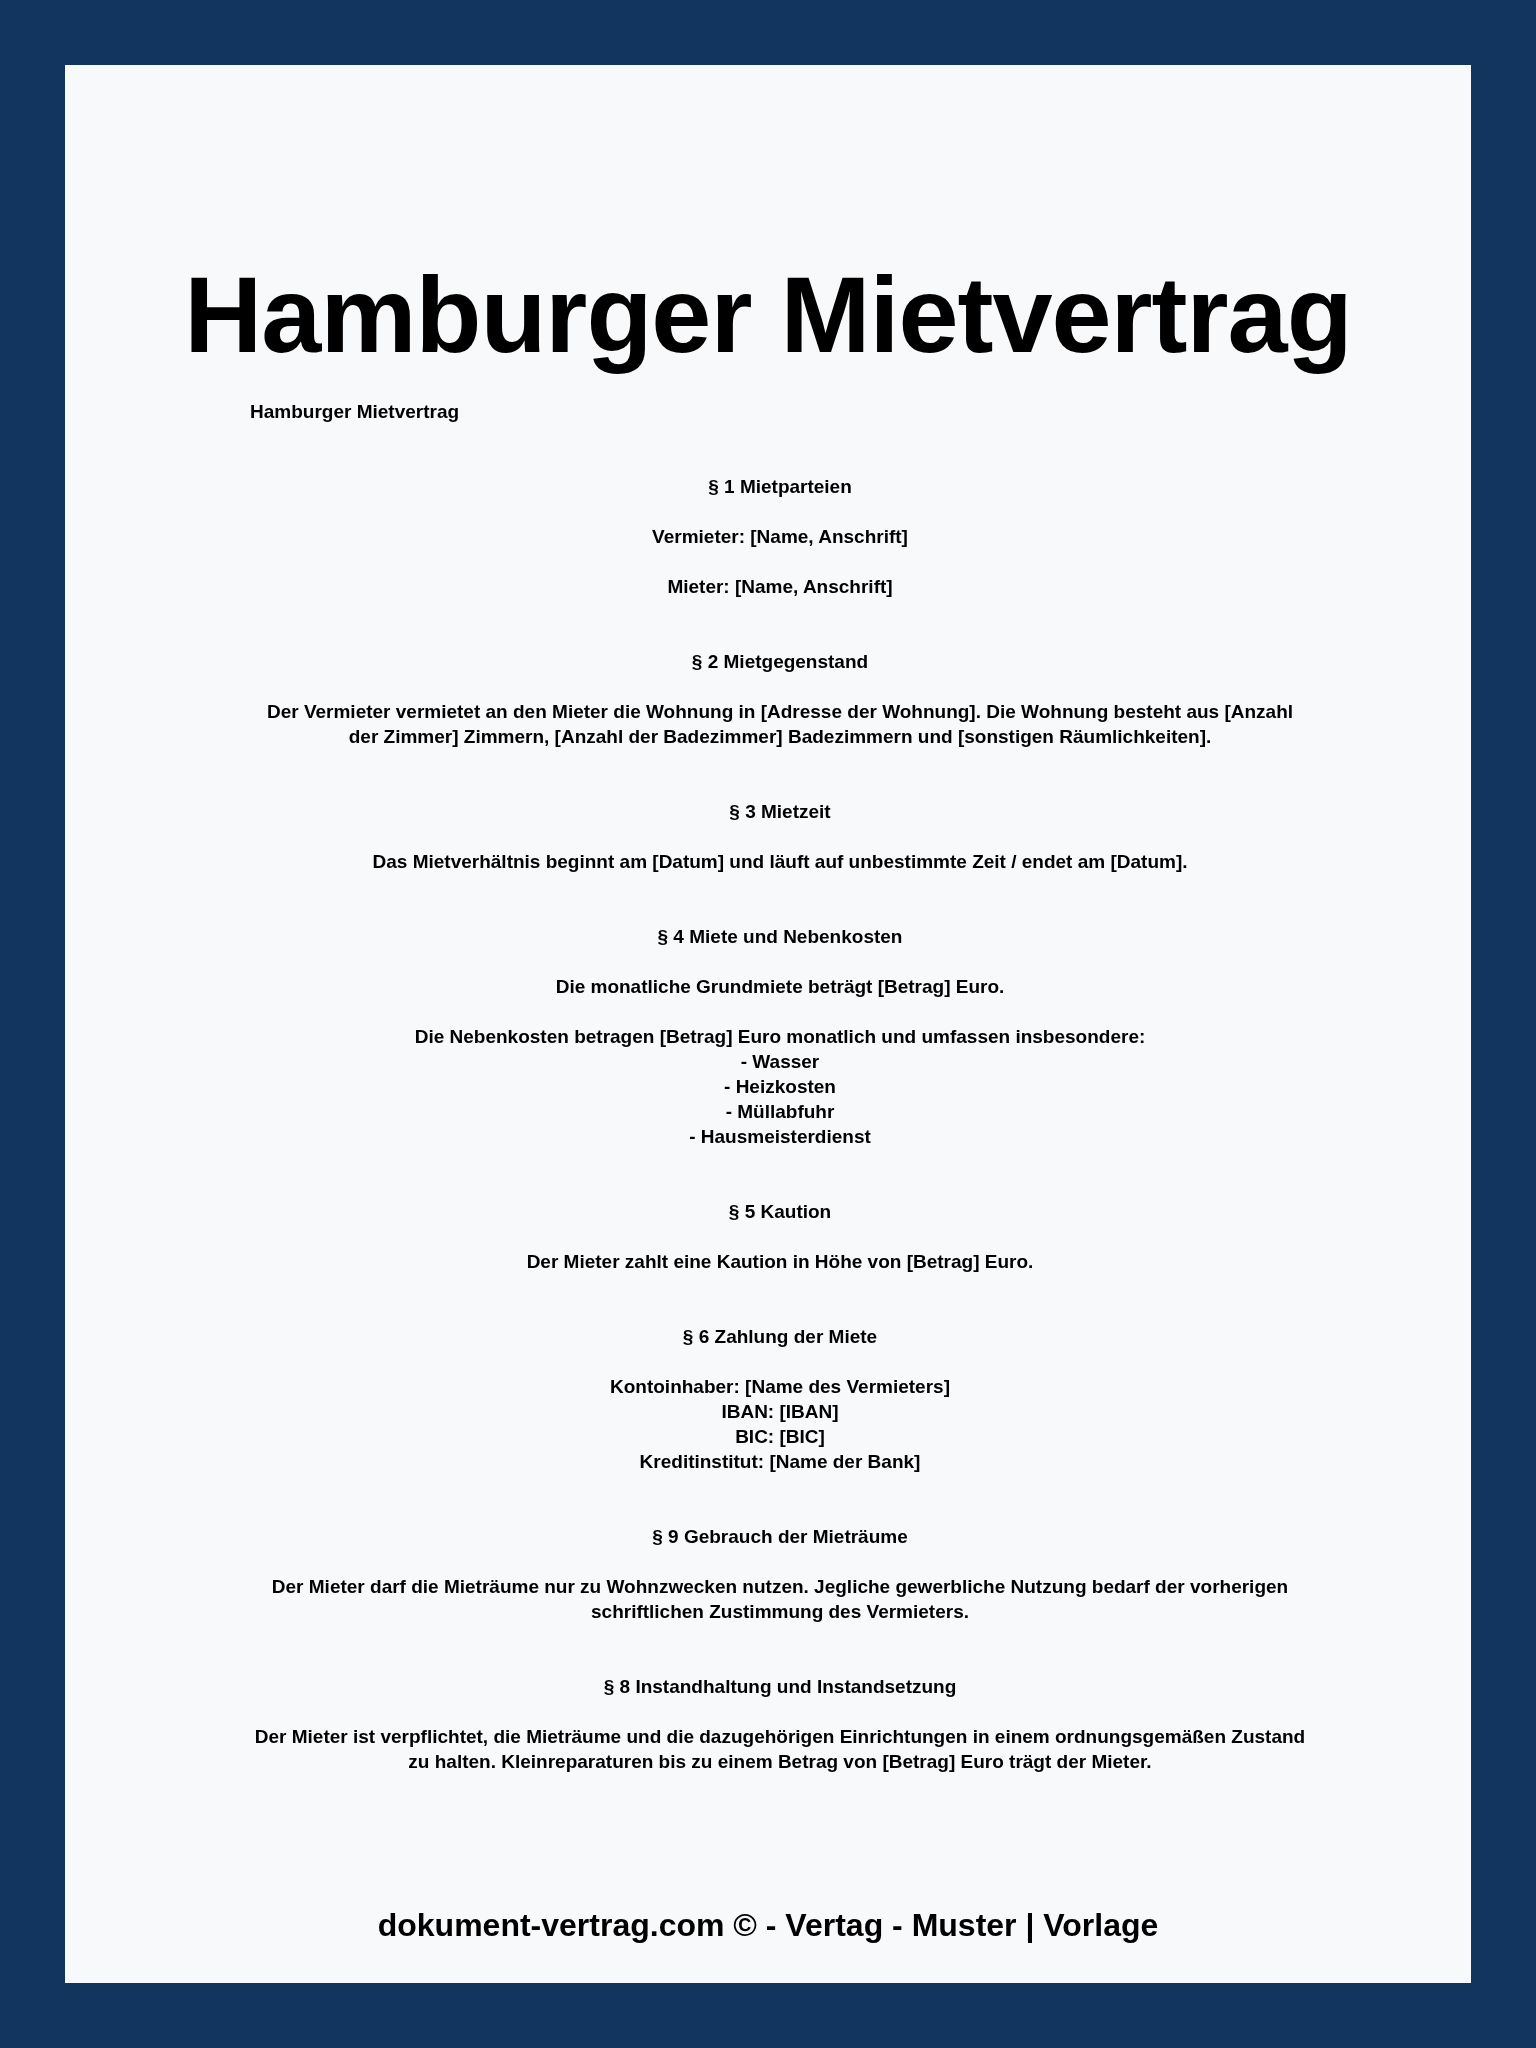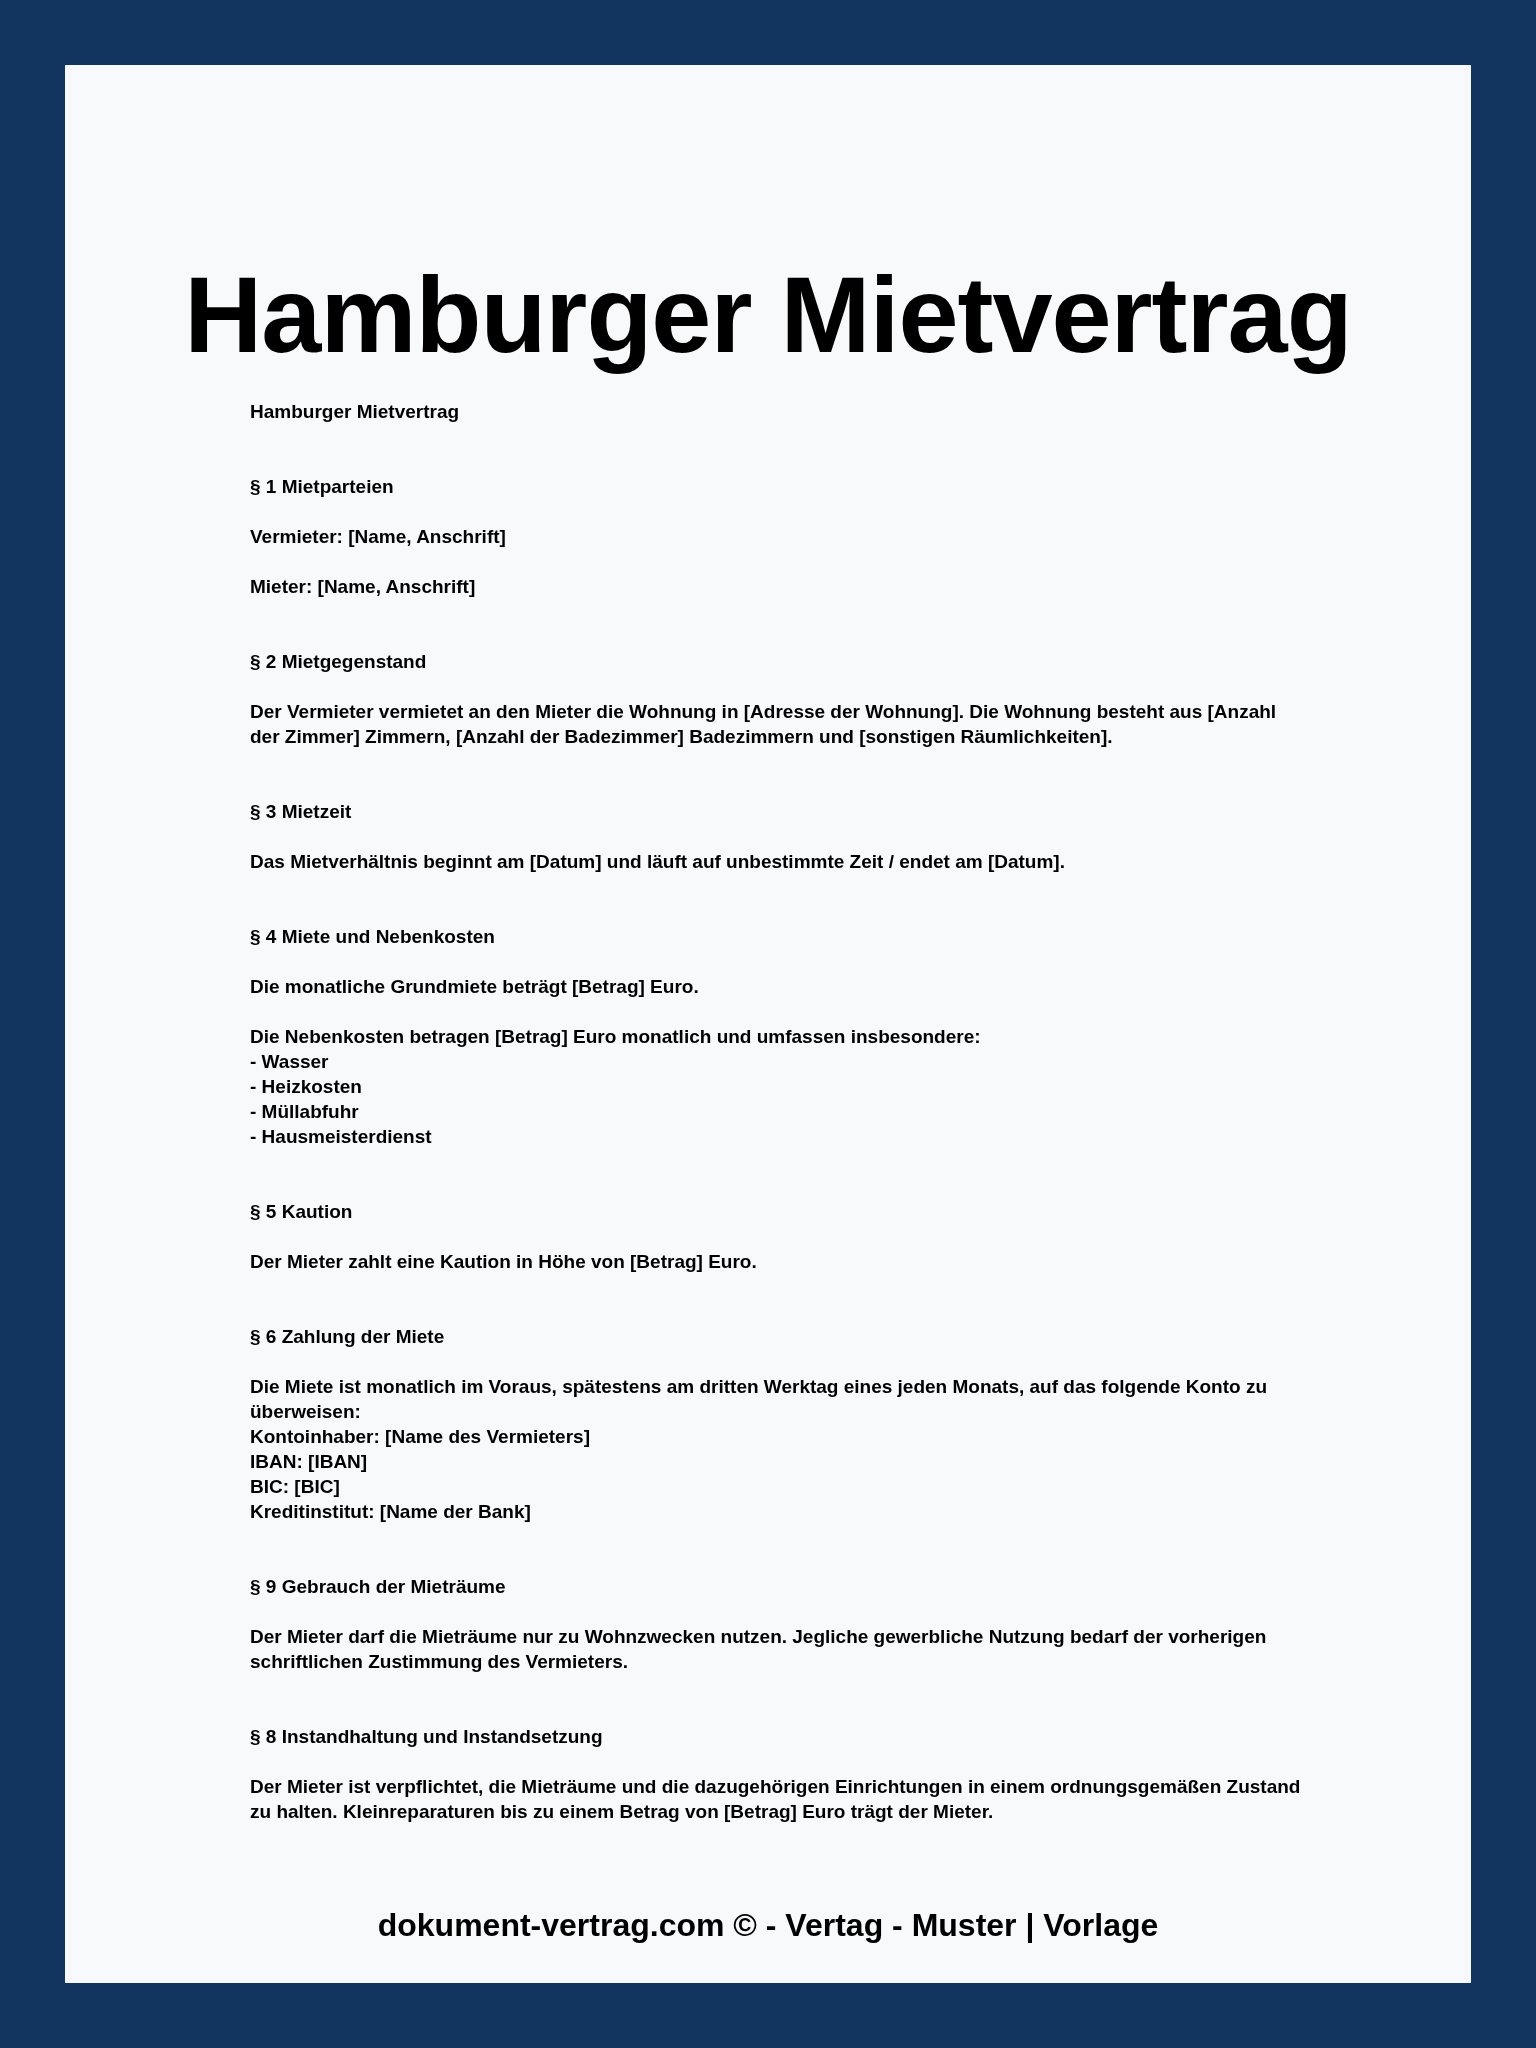--- a/index.html
+++ b/index.html
@@ -27,21 +27,21 @@
     }
     .body {
       position: absolute;
       left: 185px; top: 334px;
       width: 1060px;
       font-weight: bold;
       font-size: 19px;
       line-height: 25px;
     }
     .doc-title { margin: 0 0 50px 0; }
-    .section { margin: 0 0 50px 0; }
+    .section { margin: 0 0 50px 0; text-align: center; }
     .section-heading { margin: 0 0 25px 0; }
     .para { margin: 11px 0 25px 0; white-space: pre-line; }
     .para:last-child { margin-bottom: 0; }
     .line { display: block; }
     .footer {
       position: absolute;
       left: 0; right: 0; top: 1830px;
       text-align: center;
       font-weight: bold;
       font-size: 32px;
@@ -74,21 +74,21 @@
           <div class="section-heading">§ 4 Miete und Nebenkosten</div>
           <div class="para"><span class="line">Die monatliche Grundmiete beträgt [Betrag] Euro.</span></div>
           <div class="para"><span class="line">Die Nebenkosten betragen [Betrag] Euro monatlich und umfassen insbesondere:</span><span class="line">- Wasser</span><span class="line">- Heizkosten</span><span class="line">- Müllabfuhr</span><span class="line">- Hausmeisterdienst</span></div>
         </div>
         <div class="section">
           <div class="section-heading">§ 5 Kaution</div>
           <div class="para"><span class="line">Der Mieter zahlt eine Kaution in Höhe von [Betrag] Euro.</span></div>
         </div>
         <div class="section">
           <div class="section-heading">§ 6 Zahlung der Miete</div>
-          <div class="para"><span class="line">Die Miete ist monatlich im Voraus, spätestens am dritten Werktag eines jeden Monats, auf das folgende Konto zu überweisen:</span><span class="line">Kontoinhaber: [Name des Vermieters]</span><span class="line">IBAN: [IBAN]</span><span class="line">BIC: [BIC]</span><span class="line">Kreditinstitut: [Name der Bank]</span></div>
+          <div class="para"><span class="line">Kontoinhaber: [Name des Vermieters]</span><span class="line">IBAN: [IBAN]</span><span class="line">BIC: [BIC]</span><span class="line">Kreditinstitut: [Name der Bank]</span></div>
         </div>
         <div class="section">
           <div class="section-heading">§ 9 Gebrauch der Mieträume</div>
           <div class="para"><span class="line">Der Mieter darf die Mieträume nur zu Wohnzwecken nutzen. Jegliche gewerbliche Nutzung bedarf der vorherigen schriftlichen Zustimmung des Vermieters.</span></div>
         </div>
         <div class="section">
           <div class="section-heading">§ 8 Instandhaltung und Instandsetzung</div>
           <div class="para"><span class="line">Der Mieter ist verpflichtet, die Mieträume und die dazugehörigen Einrichtungen in einem ordnungsgemäßen Zustand zu halten. Kleinreparaturen bis zu einem Betrag von [Betrag] Euro trägt der Mieter.</span></div>
         </div>
       </div>

